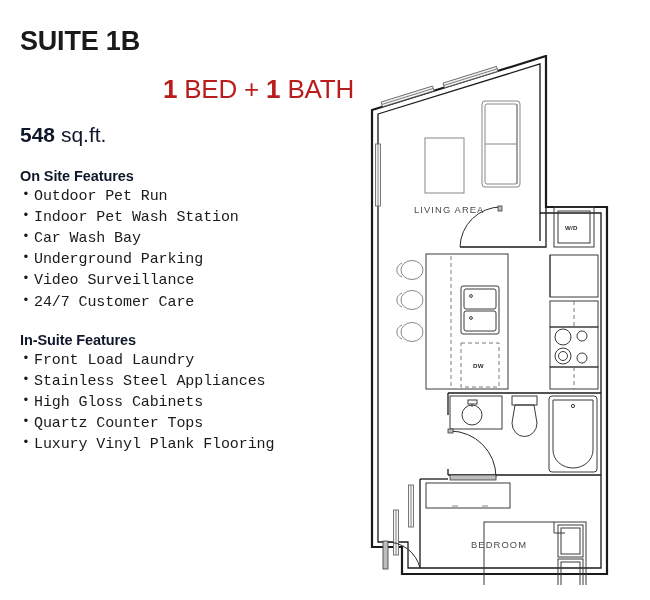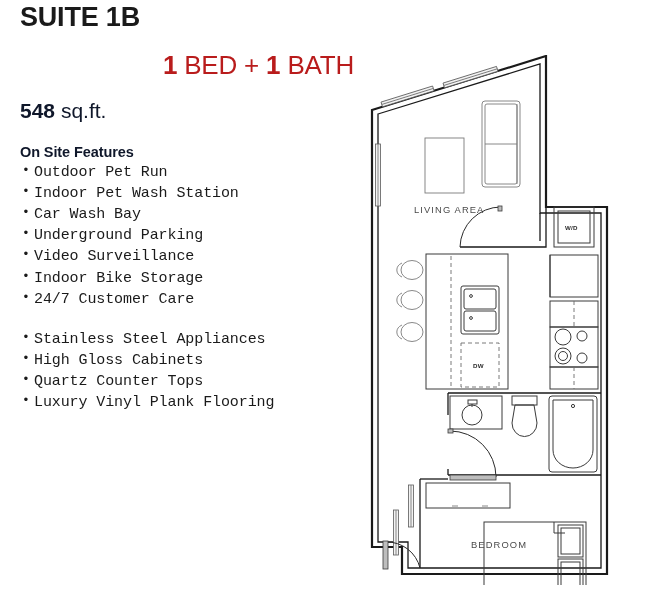--- a/index.html
+++ b/index.html
@@ -13,21 +13,21 @@
   #page {
     position: relative;
     width: 650px;
     height: 600px;
     background: #fff;
   }
   
   .info-panel {
     position: absolute;
     left: 20px;
-    top: 2px;
+    top: 26px;
     width: 350px;
   }
   .suite-title {
     font-size: 27px;
     font-weight: bold;
     color: #1a1a1a;
     letter-spacing: -0.2px;
     line-height: 1.18;
     margin: 0;
   }
@@ -130,27 +130,28 @@
     </div>
 
     <div class="features-block">
       <div class="features-heading">On Site Features</div>
       <ul class="features-list" id="on-site-list">
           <li>Outdoor Pet Run</li>
           <li>Indoor Pet Wash Station</li>
           <li>Car Wash Bay</li>
           <li>Underground Parking</li>
           <li>Video Surveillance</li>
-          <li>Indoor Bike Storage</li>
           <li>24/7 Customer Care</li>
         </ul>
     </div>
 
     <div class="features-block second">
+      <div class="features-heading">In-Suite Features</div>
       <ul class="features-list" id="in-suite-list">
+          <li>Front Load Laundry</li>
           <li>Stainless Steel Appliances</li>
           <li>High Gloss Cabinets</li>
           <li>Quartz Counter Tops</li>
           <li>Luxury Vinyl Plank Flooring</li>
         </ul>
     </div>
   </div>
 
   <div class="plan-wrap">
     <svg class="plan" width="262" height="530" viewBox="0 0 262 530">

